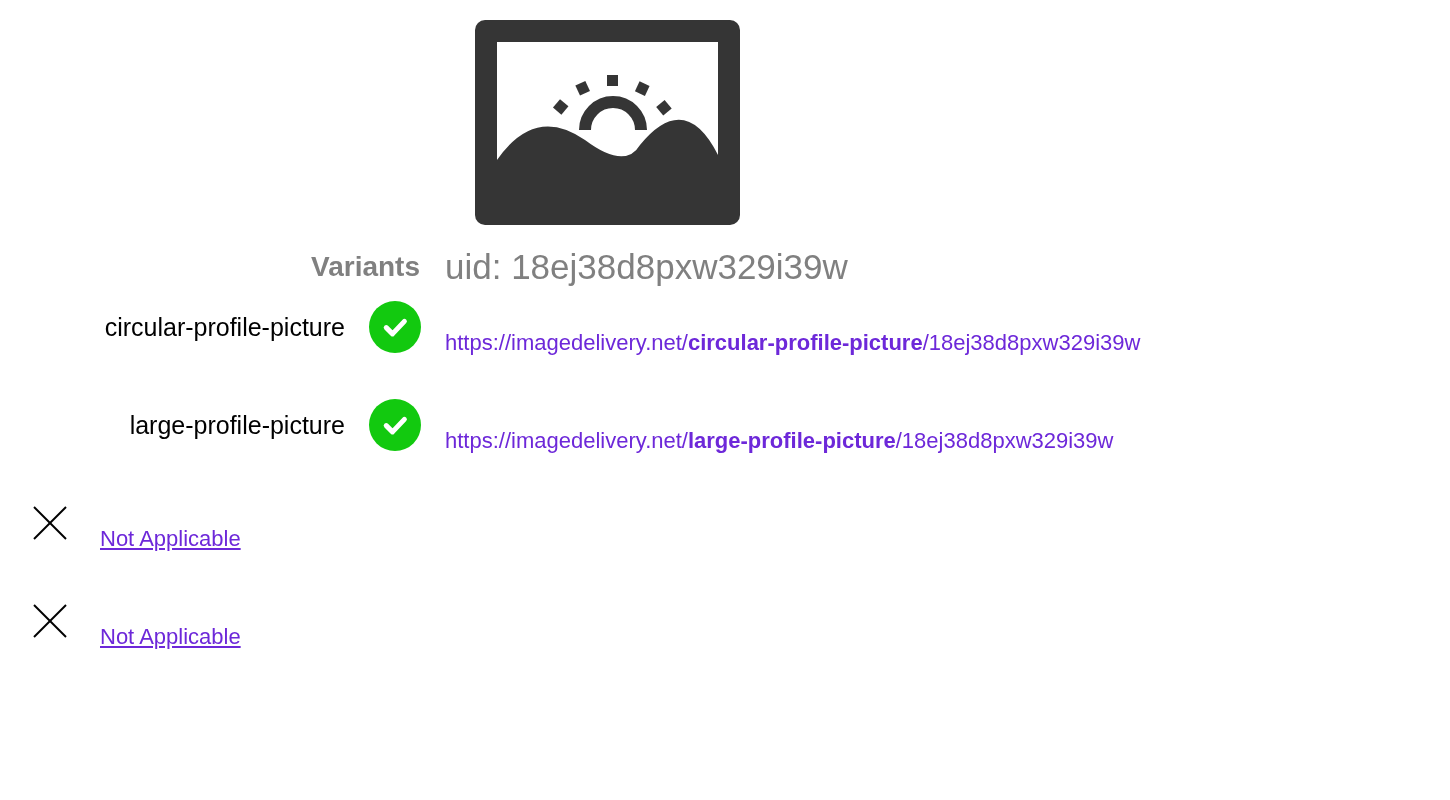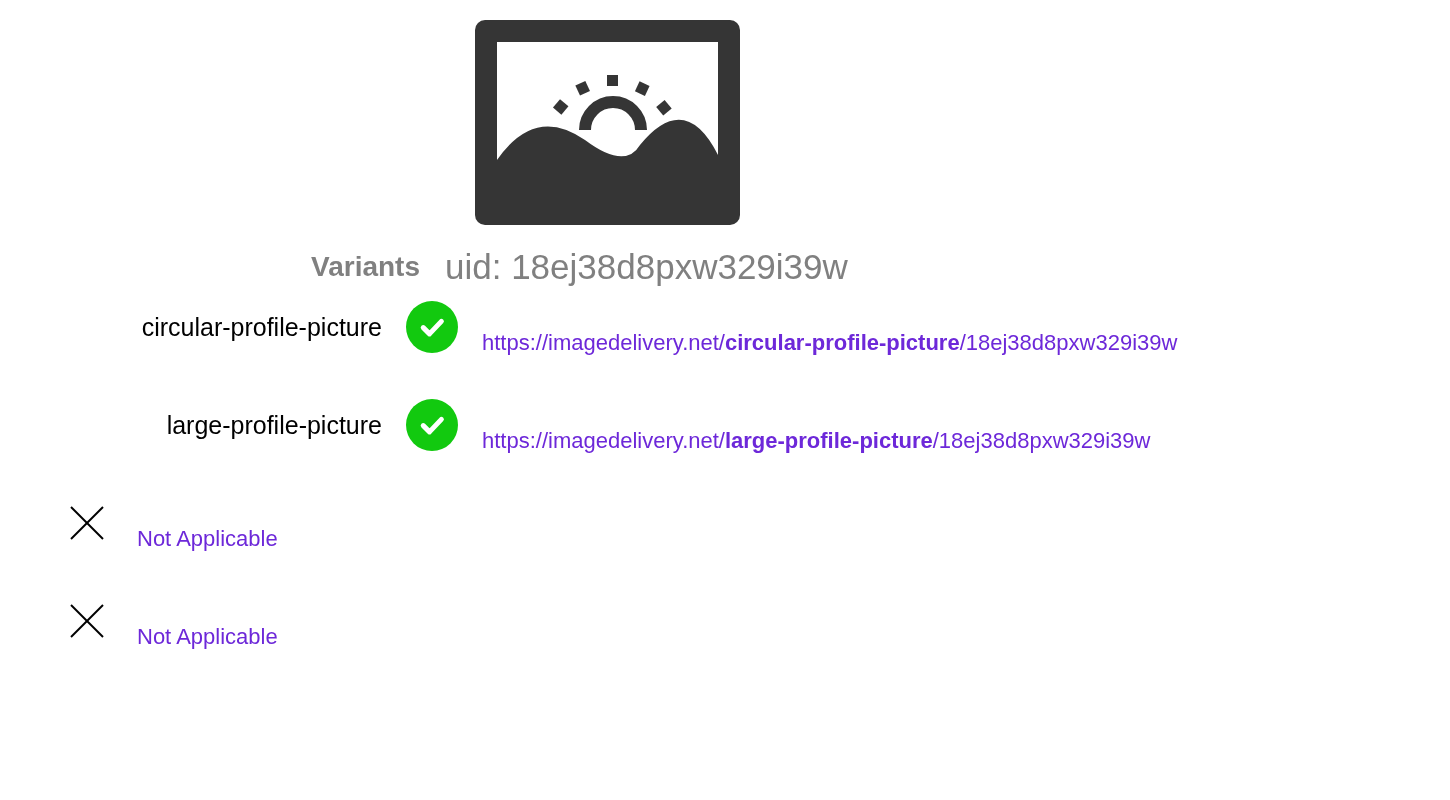--- a/index.html
+++ b/index.html
@@ -32,21 +32,20 @@
     .uid-label {
       font-size: 35px;
       font-weight: 400;
       color: #808080;
     }
     .variant-row {
       display: flex;
       align-items: center;
       min-height: 80px;
       margin-bottom: 18px;
-      padding-left: 37px;
     }
     .variant-name {
       width: 345px;
       text-align: right;
       font-size: 25px;
       font-weight: 400;
       color: #000;
     }
     .status-cell {
       width: 100px;
@@ -54,21 +53,21 @@
       justify-content: center;
       align-items: center;
     }
     .url-cell {
       font-size: 22px;
       color: #6d28d9;
       margin-top: 31px;
     }
     .url-base, .url-uid { font-weight: 400; }
     .url-variant { font-weight: 700; }
-    .na-text { font-size: 22px; font-weight: 400; }
+    .na-text { font-size: 22px; font-weight: 400; text-decoration: underline; }
     .check-badge {
       width: 52px;
       height: 52px;
       border-radius: 50%;
       background: #12c90f;
       display: flex;
       align-items: center;
       justify-content: center;
     }
     .x-mark {

